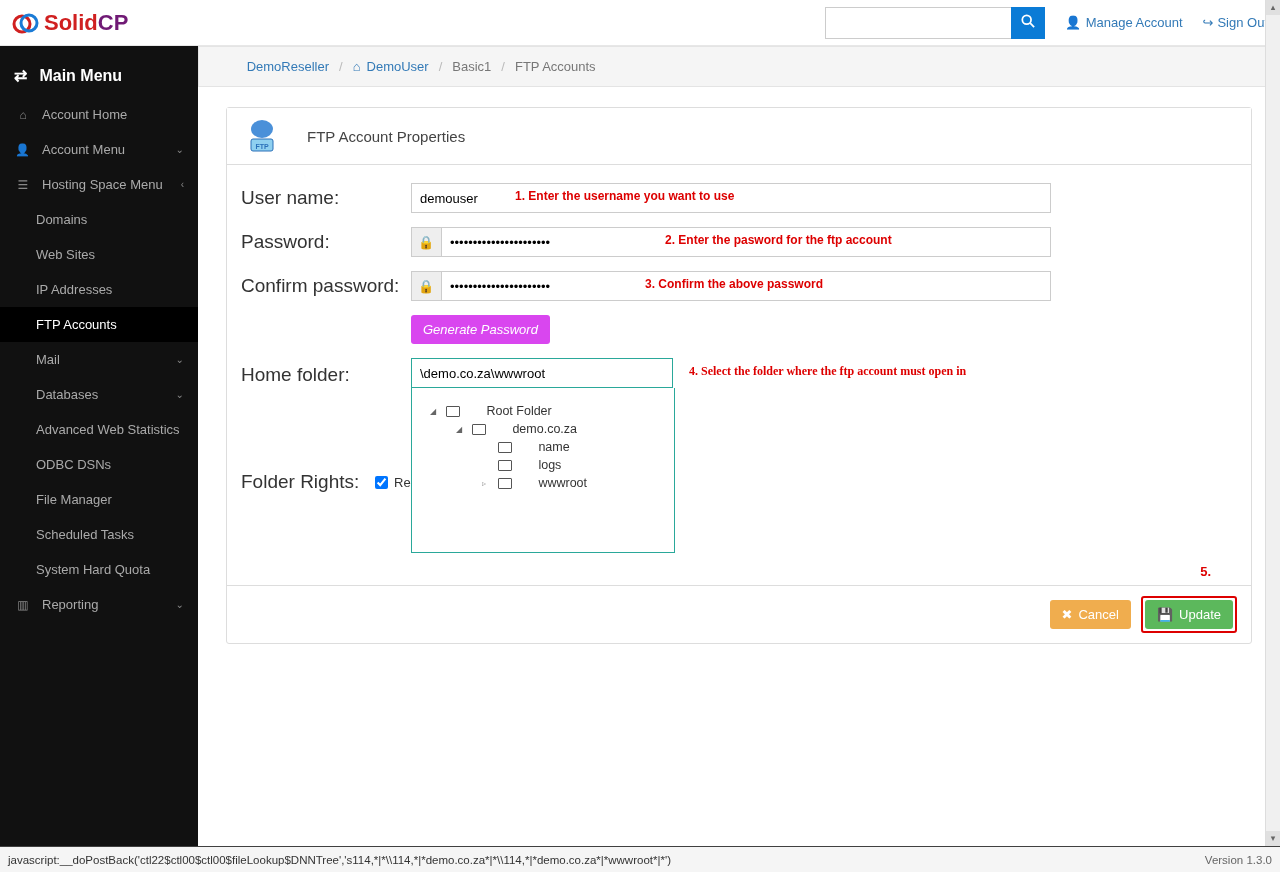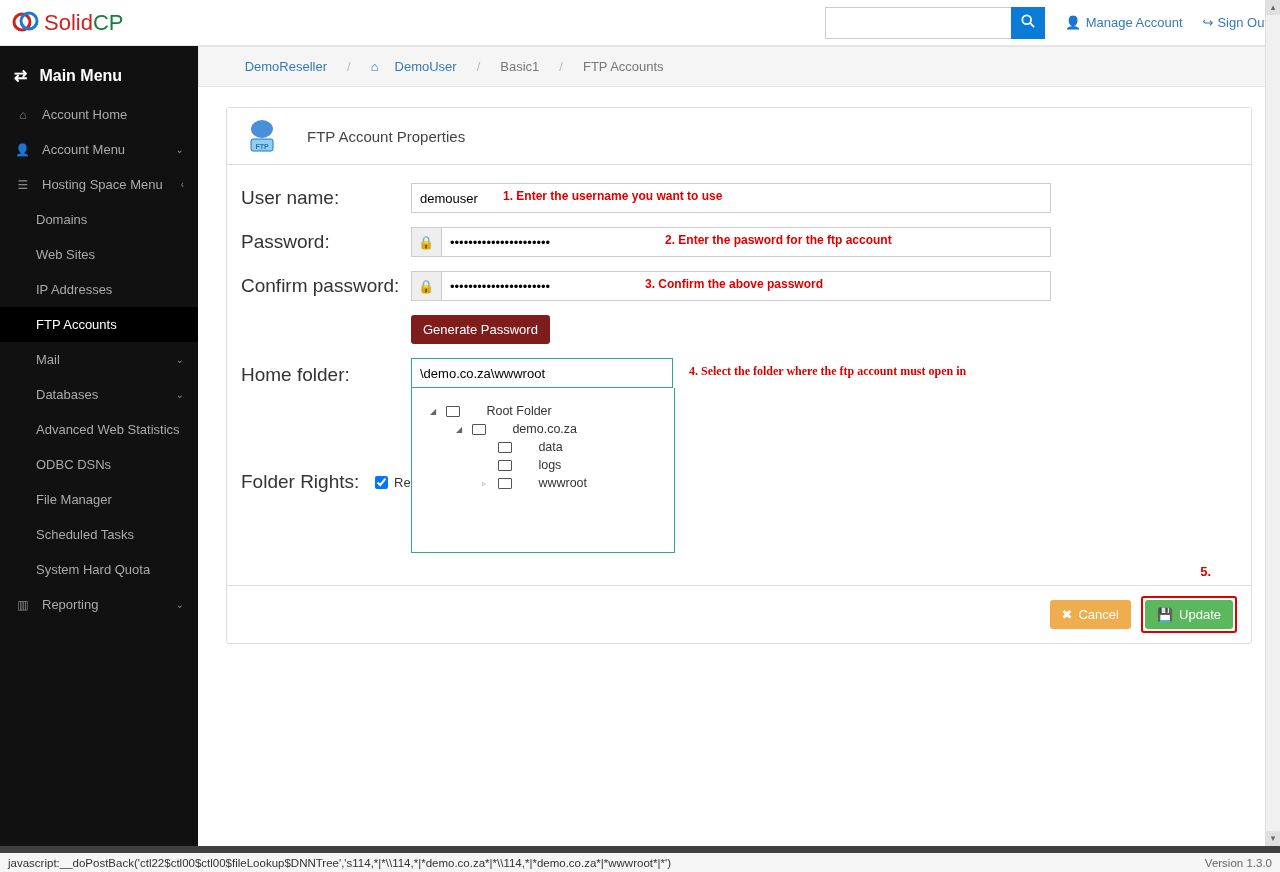--- a/index.html
+++ b/index.html
@@ -1,67 +1,67 @@
 <!DOCTYPE html>
 <html><head>
 <meta charset="utf-8">
 <style>
 * { box-sizing: border-box; margin: 0; padding: 0; }
 body { font-family: "Helvetica Neue", Helvetica, Arial, sans-serif; font-size: 13px; color: #333; background: #fff; }
 .topbar { height: 46px; border-bottom: 1px solid #e7e7e7; display: flex; align-items: center; padding: 0 12px; }
-.logo { display: flex; align-items: flex-start; font-weight: normal; font-size: 22px; }
+.logo { display: flex; align-items: flex-end; font-weight: bold; font-size: 22px; }
 .logo .s1 { color: #d02020; }
-.logo .s2 { color: #15803d; }
+.logo .s2 { color: #701a75; }
 .logo svg { margin-right: 4px; }
 .top-right { margin-left: auto; display: flex; align-items: center; gap: 20px; }
 .searchwrap { display: flex; }
 .searchwrap input { width: 186px; height: 32px; border: 1px solid #ccc; border-right: none; padding: 0 8px; }
 .searchwrap button { width: 34px; height: 32px; background: #0a7bd6; border: 1px solid #0a7bd6; color: #fff; cursor: pointer; }
 .toplink { color: #337ab7; font-size: 13px; display: flex; align-items: center; gap: 4px; cursor: pointer; }
 .layout { display: flex; min-height: calc(100vh - 46px - 26px); }
 .sidebar { width: 198px; background: #111; color: #ccc; padding-top: 8px; }
 .sidebar .mainmenu { display: flex; align-items: center; gap: 12px; padding: 12px 14px; font-size: 16px; font-weight: bold; color: #fff; }
 .side-item { display: flex; align-items: center; padding: 10px 14px; font-size: 13px; color: #aaa; cursor: pointer; position: relative; }
 .side-item .ico { width: 18px; text-align: center; margin-right: 10px; color: #888; font-size: 12px; }
 .side-item.active { background: #000; color: #fff; }
 .side-item .chev { margin-left: auto; font-size: 10px; color: #888; }
 .side-item.sub { padding-left: 36px; }
 .content { flex: 1; background: #fff; padding: 0; }
-.breadcrumb { background: #f5f5f5; border: 1px solid #e4e4e4; margin: 0; padding: 12px 8px; display: flex; align-items: flex-start; gap: 16px; font-size: 13px; margin-bottom: 20px; }
+.breadcrumb { background: #f5f5f5; border: 1px solid #e4e4e4; margin: 0; padding: 12px 20px; display: flex; align-items: flex-start; gap: 6px; font-size: 13px; margin-bottom: 20px; }
 .breadcrumb a { color: #337ab7; text-decoration: none; }
 .breadcrumb .sep { color: #bbb; margin: 0 4px; }
 .breadcrumb .cur { color: #777; }
 .panel { border: 1px solid #ddd; margin: 0 28px 18px 28px; border-radius: 3px; background: #fff; }
 .panel-head { display: flex; align-items: center; gap: 24px; padding: 10px 14px; border-bottom: 1px solid #ddd; background: #fff; }
 .panel-head .title { font-size: 15px; color: #444; }
 .panel-body { padding: 18px 14px; }
 .row { display: flex; align-items: center; margin-bottom: 14px; }
 .row label { width: 170px; color: #333; font-size: 19px; }
 .row .field { flex: 1; position: relative; }
 .row input[type=text], .row input[type=password] { width: 640px; height: 30px; border: 1px solid #ccc; padding: 0 8px; font-size: 13px; }
 .row .withicon { display: flex; }
 .row .withicon .lockbox { width: 30px; height: 30px; border: 1px solid #ccc; border-right: none; background: #eee; display: flex; align-items: center; justify-content: center; color: #888; }
 .row .withicon input { width: 610px; border-left: 1px solid #ccc; }
 .hint { position: absolute; color: #d00; font-weight: bold; font-size: 12px; top: 6px; pointer-events:none; }
 .btn { display: inline-flex; align-items: center; gap: 6px; border: none; border-radius: 3px; padding: 7px 12px; font-size: 13px; cursor: pointer; color: #fff; }
-.btn-blue { background: #7f1d1d; }
+.btn-blue { background: #d946ef; font-style: italic; }
 .btn-orange { background: #f0ad4e; }
 .btn-green { background: #5cb85c; }
 .homefolder input { width: 262px !important; border: 1px solid #2aa89a !important; }
 .tree { width: 264px; border: 1px solid #2aa89a; border-top: none; padding: 14px 10px 60px 18px; font-size: 12.5px; color: #333; background:#fff; }
 .tree .node { display: flex; align-items: center; gap: 8px; padding: 2px 0; }
 .tree .ind1 { padding-left: 26px; }
 .tree .ind2 { padding-left: 52px; }
 .tree .tri { font-size: 8px; color: #666; width: 8px; }
 .foldicon { width: 14px; height: 11px; border: 1px solid #555; border-radius: 1px; position: relative; background: #fff; }
 .accessrow { margin-top: 20px; }
 .panel-foot { border-top: 1px solid #ddd; padding: 10px 14px; display: flex; justify-content: flex-end; gap: 10px; align-items: center; position: relative; }
 .redbox { border: 2px solid #d00; padding: 2px; border-radius: 3px; }
 .num5 { position: absolute; right: 40px; top: -22px; color: #d00; font-weight: bold; font-size: 13px; }
-.statusbar { height: 26px; border-top: 7px solid #404040; background: #f5f5f5; display: flex; align-items: center; padding: 0 8px; font-size: 11.5px; color: #333; }
+.statusbar { height: 26px; border-top: 1px solid #404040; background: #f5f5f5; display: flex; align-items: center; padding: 0 8px; font-size: 11.5px; color: #333; }
 .statusbar .ver { margin-left: auto; color: #666; }
 .ftpicon { width: 42px; height: 36px; display:flex; align-items:center; justify-content:center; }
 .scrollbar { position: fixed; right: 0; top: 0; bottom: 26px; width: 15px; background: #f0f0f0; border-left: 1px solid #ddd; display:flex; flex-direction:column; }
 .scrollbar .arrow { height: 15px; background: #e0e0e0; font-size:9px; text-align:center; line-height:15px; color:#666;}
 .scrollbar .track { flex: 1; }
 </style>
 </head>
 <body>
 
 <div class="topbar">
@@ -179,21 +179,21 @@
             </svg>
         </div>
         <span class="title">FTP Account Properties</span>
       </div>
       <div class="panel-body">
 
         <div class="row">
           <label>User name:</label>
           <div class="field">
             <input type="text" value="demouser" style="">
-            <span class="hint" style="left:92px">1. Enter the username you want to use</span>
+            <span class="hint" style="left:104px">1. Enter the username you want to use</span>
           </div>
         </div>
 
         <div class="row">
           <label>Password:</label>
           <div class="field">
             <div class="withicon">
               <div class="lockbox">🔒</div>
               <input type="password" value="●●●●●●●●●●●●●●●●●●●●●●" style="">
             </div>
@@ -220,21 +220,21 @@
         </div>
 
         <div class="row homefolder" style="align-items:flex-start; margin-top:8px;">
           <label style="padding-top:6px">Home folder:</label>
           <div class="field" style="position:relative">
             <input type="text" value="\demo.co.za\wwwroot" style="">
             <span class="hint" style="left:278px; top:6px;font-family:Liberation Serif, serif;">4. Select the folder where the ftp account must open in</span>
             <div class="tree">
               <div class="node"><span class="tri">◢</span><span class="foldicon"></span>&nbsp;&nbsp;&nbsp;<span>Root Folder</span></div>
               <div class="node ind1"><span class="tri">◢</span><span class="foldicon"></span>&nbsp;&nbsp;&nbsp;<span>demo.co.za</span></div>
-              <div class="node ind2"><span class="tri" style="visibility:hidden">▸</span><span class="foldicon"></span>&nbsp;&nbsp;&nbsp;<span>data</span></div>
+              <div class="node ind2"><span class="tri" style="visibility:hidden">▸</span><span class="foldicon"></span>&nbsp;&nbsp;&nbsp;<span>name</span></div>
               <div class="node ind2"><span class="tri" style="visibility:hidden">▸</span><span class="foldicon"></span>&nbsp;&nbsp;&nbsp;<span>logs</span></div>
               <div class="node ind2"><span class="tri" style="color:#999">▹</span><span class="foldicon"></span>&nbsp;&nbsp;&nbsp;<span>wwwroot</span></div>
             </div>
           </div>
         </div>
 
         <div class="row accessrow" style="position:absolute; margin-top:-96px;">
           <label>Folder Rights:</label>
           <input type="checkbox" checked="" style="margin-left: -36px; margin-right: 6px;">
           <span>Re</span>

